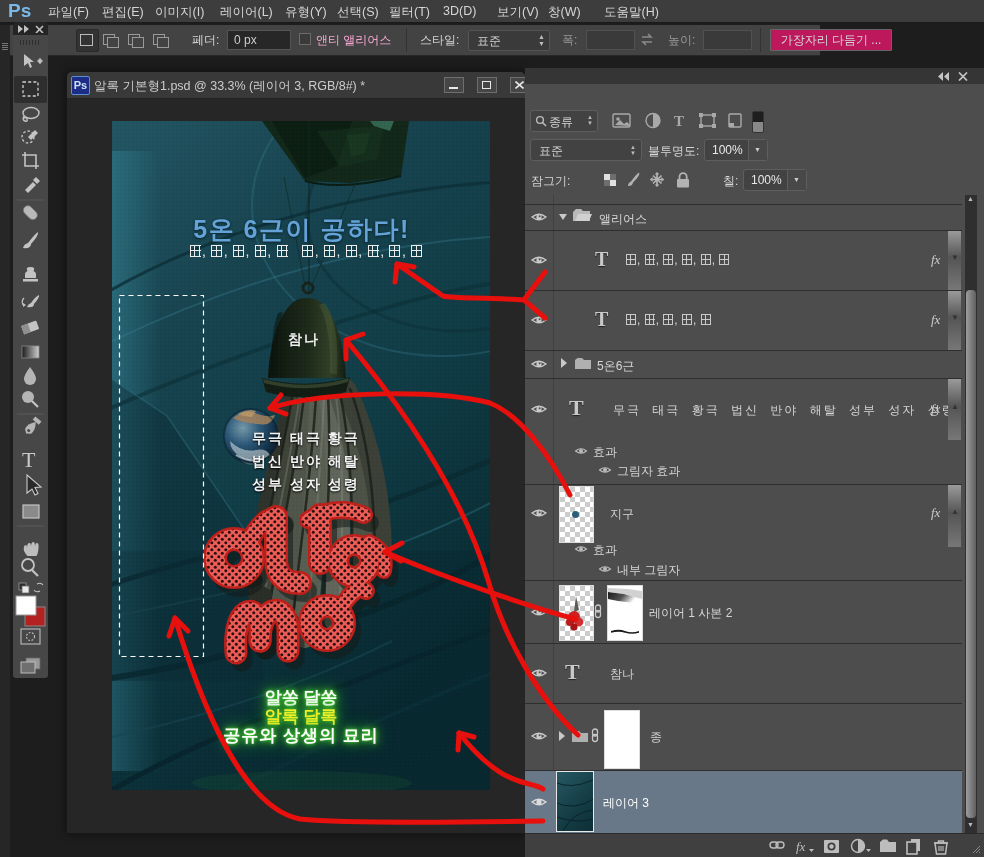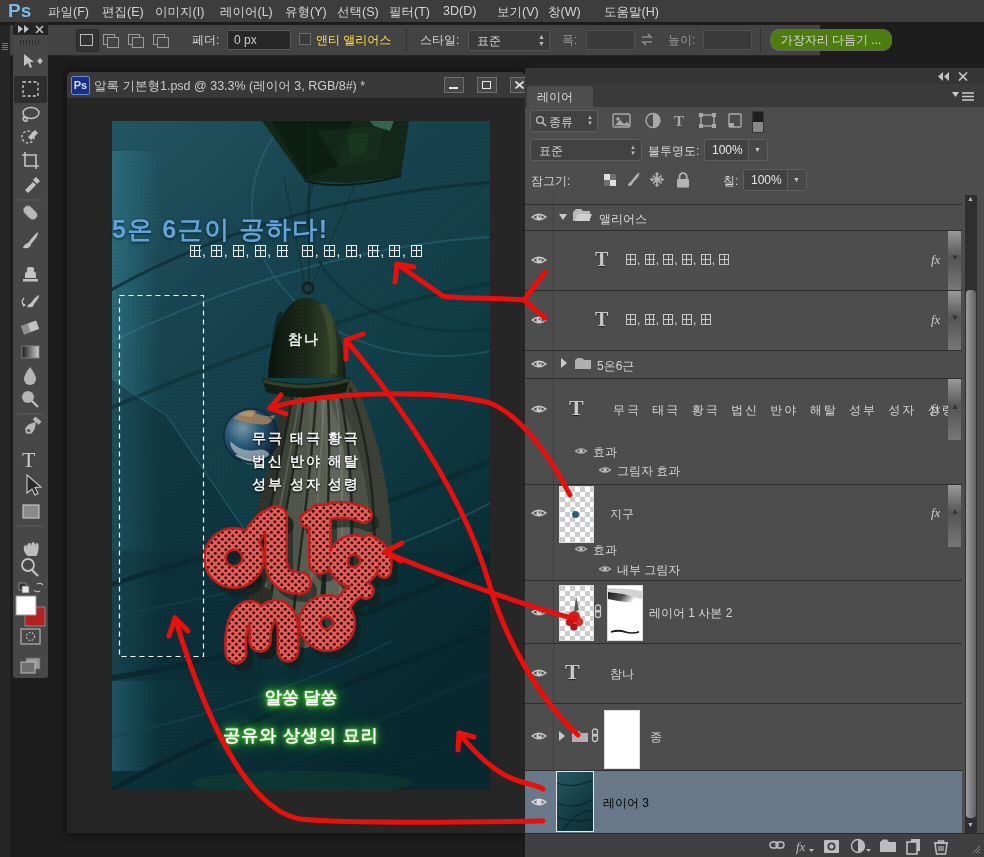--- a/index.html
+++ b/index.html
@@ -46,36 +46,36 @@
   <div class="abs" style="left:99px;top:12px;width:10px;height:9px;border:1px solid #999;background:#434343"></div>
   <div class="abs" style="left:120px;top:9px;width:10px;height:9px;border:1px solid #999"></div>
   <div class="abs" style="left:124px;top:12px;width:10px;height:9px;border:1px solid #999;background:#434343"></div>
   <div class="abs" style="left:145px;top:9px;width:10px;height:9px;border:1px solid #999"></div>
   <div class="abs" style="left:149px;top:12px;width:10px;height:9px;border:1px solid #999;background:#434343"></div>
   <span class="txt abs" style="left:184px;top:7px">페더:</span>
   <div class="abs" style="left:219px;top:5px;width:62px;height:18px;background:#272727;border:1px solid #555">
       <span class="txt abs" style="left:6px;top:2px;color:#ccc">0 px</span>
     </div>
   <div class="abs" style="left:291px;top:8px;width:10px;height:10px;border:1px solid #6b6b6b;background:#3a3a3a"></div>
-  <span class="txt abs" style="left:308px;top:7px;color:#fde047">앤티 앨리어스</span>
+  <span class="txt abs" style="left:308px;top:7px;color:#f9a8d4">앤티 앨리어스</span>
   <div class="abs" style="left:398px;top:3px;width:1px;height:24px;background:#333"></div>
   <span class="txt abs" style="left:412px;top:7px">스타일:</span>
   <div class="abs" style="left:460px;top:5px;width:80px;height:19px;background:#3a3a3a;border:1px solid #555;border-radius:2px">
      <span class="txt abs" style="left:8px;top:2px">표준</span>
      <span class="abs" style="right:4px;top:2px;color:#bbb;font-size:7px;line-height:7px">▲<br>▼</span>
   </div>
   <span class="txt abs" style="left:554px;top:7px;color:#9a9a9a">폭:</span>
   <div class="abs" style="left:578px;top:5px;width:47px;height:18px;background:#3a3a3a;border:1px solid #515151"></div>
   <svg class="abs" style="left:630px;top:8px" width="18" height="13" viewBox="0 0 18 13">
       <path d="M4 4 h9 l-3-3 M14 9 H5 l3 3" fill="none" stroke="#8a8a8a" stroke-width="1.6"></path>
     </svg>
   <span class="txt abs" style="left:660px;top:7px;color:#9a9a9a">높이:</span>
   <div class="abs" style="left:695px;top:5px;width:47px;height:18px;background:#3a3a3a;border:1px solid #515151"></div>
   <div class="abs" style="left:752px;top:3px;width:1px;height:24px;background:#333"></div>
-  <div class="abs" style="left:762px;top:4px;width:120px;height:20px;background:#4d7c0f;border:1px solid #666;border-radius:9px;text-align:center"><span class="txt" style="line-height:20px">가장자리 다듬기 ...</span></div>
+  <div class="abs" style="left:762px;top:4px;width:120px;height:20px;background:#be185d;border:1px solid #666;border-radius:1px;text-align:center"><span class="txt" style="line-height:20px">가장자리 다듬기 ...</span></div>
 </div>
 
 <div class="abs" style="left:0;top:25px;width:10px;height:832px;background:#262626"></div>
 <div class="abs" style="left:2px;top:42px;width:6px;height:8px;background:repeating-linear-gradient(#262626 0 1px,#777 1px 2px)"></div>
 
 <div class="abs" style="left:13px;top:22px;width:35px;height:13px;background:#252525;border-radius:4px 4px 0 0;color:#bbb">
   <svg class="abs" style="left:5px;top:3px" width="26" height="8" viewBox="0 0 26 8">
       <g fill="#c0c0c0">
         <path d="M0 4 L5 0 V8 Z" transform="rotate(180 2.5 4)"></path>
         <path d="M6 4 L11 0 V8 Z" transform="rotate(180 8.5 4)"></path>
@@ -358,56 +358,46 @@
         <circle cx="215" cy="502" r="17" stroke-width="19"></circle>
         <path d="M228 489 C238 470 250 464 254 470" stroke-width="13"></path>
       </g>
 
       <ellipse cx="190" cy="662" rx="110" ry="12" fill="#2f8f2f" opacity="0.12"></ellipse>
       <rect width="378" height="669" fill="url(#ht)" opacity="0.5"></rect>
 
       <rect x="7.5" y="174.5" width="84" height="361" fill="none" stroke="#ffffff" stroke-width="1.2" stroke-dasharray="5 4"></rect>
     </svg>
 
-    <div class="abs" style="left:0;top:92px;width:379px;text-align:left;color:#64a2d8;font-size:25px;font-weight:bold;letter-spacing:1.5px;text-shadow:0 1px 3px #06222a">5온 6근이 공하다!</div>
+    <div class="abs" style="left:0;top:92px;width:379px;text-align:center;color:#64a2d8;font-size:25px;font-weight:bold;letter-spacing:1.5px;text-shadow:0 1px 3px #06222a">5온 6근이 공하다!</div>
     <div class="abs" style="left:76px;top:122px;width:240px;color:#e8e8e8;font-size:14px;white-space:nowrap" id="hanziline"><i class="cjk"></i>, <i class="cjk"></i>, <i class="cjk"></i>, <i class="cjk"></i>, <i class="cjk"></i>&nbsp;&nbsp;&nbsp;<i class="cjk"></i>, <i class="cjk"></i>, <i class="cjk"></i>, <i class="cjk"></i>, <i class="cjk"></i>, <i class="cjk"></i></div>
     <div class="abs" style="left:176px;top:210px;color:#efefef;font-size:14px;font-weight:bold;letter-spacing:2px">참나</div>
     <div class="abs" style="left:0;top:565px;width:378px;text-align:center;color:#fdfdfd;font-size:17px;font-weight:bold;text-shadow:0 0 5px #46c832,0 0 10px #46c832,0 0 18px #3db52c,0 0 2px #46c832">알쏭 달쏭</div>
     <div class="abs" style="left:140px;top:306px;width:104px;color:#f2f2f2;font-size:14px;font-weight:bold;line-height:23px;letter-spacing:2px;text-shadow:0 1px 2px #000;white-space:nowrap">무극 태극 황극<br>법신 반야 해탈<br>성부 성자 성령</div>
+    <div class="abs" style="left:0;top:584px;width:378px;text-align:center;color:#f0ee28;font-size:17px;font-weight:bold;text-shadow:0 0 5px #46c832,0 0 10px #46c832,0 0 18px #3db52c">알록 달록</div>
     <div class="abs" style="left:0;top:603px;width:378px;text-align:center;color:#fdfdfd;font-size:17px;font-weight:bold;letter-spacing:1px;text-shadow:0 0 5px #46c832,0 0 10px #46c832,0 0 18px #3db52c,0 0 2px #46c832">공유와 상생의 묘리</div>
   </div>
 
 </div>
 
 <div class="abs" id="layers" style="left:525px;top:68px;width:459px;height:789px;background:#4d4d4d">
 
   <div class="abs" style="left:0;top:0;width:459px;height:16px;background:#353535">
     <svg class="abs" style="right:16px;top:4px" width="30" height="9" viewBox="0 0 30 9">
         <g fill="#c5c5c5">
           <path d="M5 0 L0 4.5 L5 9 Z"></path>
           <path d="M11 0 L6 4.5 L11 9 Z"></path>
         </g>
         <g stroke="#c5c5c5" stroke-width="1.7">
           <line x1="21" y1="0.5" x2="29" y2="8.5"></line>
           <line x1="29" y1="0.5" x2="21" y2="8.5"></line>
         </g>
       </svg>
   </div>
 
-  <div class="abs" style="left:0;top:16px;width:459px;height:23px;background:#3a3a3a">
-    <div class="abs" style="left:2px;top:2px;width:66px;height:21px;background:#4d4d4d;border-radius:3px 3px 0 0"><span class="txt" style="margin-left:10px;line-height:22px">레이어</span></div>
-    <svg class="abs" style="right:10px;top:8px" width="22" height="9" viewBox="0 0 22 9">
-        <path d="M0 0 L7 0 L3.5 5 Z" fill="#ccc"></path>
-        <g stroke="#ccc" stroke-width="1.5">
-          <line x1="10" y1="1" x2="22" y2="1"></line>
-          <line x1="10" y1="4.5" x2="22" y2="4.5"></line>
-          <line x1="10" y1="8" x2="22" y2="8"></line>
-        </g>
-      </svg>
-  </div>
 
   <div class="abs" style="left:0;top:39px;width:459px;height:29px;background:#4d4d4d;border-bottom:4px solid #fca5a5">
     <div class="abs" style="left:5px;top:3px;width:66px;height:20px;background:#424242;border:1px solid #5e5e5e;border-radius:3px">
       <svg class="abs" style="left:4px;top:4px" width="12" height="12" viewBox="0 0 12 12">
           <circle cx="5" cy="5" r="3.4" fill="none" stroke="#bbb" stroke-width="1.4"></circle>
           <line x1="7.5" y1="7.5" x2="11" y2="11" stroke="#bbb" stroke-width="1.6"></line>
         </svg>
       <span class="txt abs" style="left:18px;top:3px">종류</span>
       <span class="abs" style="right:4px;top:3px;color:#bbb;font-size:6px;line-height:6px">▲<br>▼</span>
     </div>
@@ -599,21 +589,21 @@
           <circle cx="14" cy="9" r="2.6" fill="#dcdcdc"></circle>
         </svg>
       <div class="abs" style="left:31px;top:0px;width:36px;height:59px;border:1px solid #e8e8e8;background:linear-gradient(135deg,#275863,#143c44 60%,#0e2f36)">
         <svg width="36" height="59" viewBox="0 0 36 59" fill="none" stroke="#0a242a" stroke-width="1">
             <path d="M-3 10 Q14 18 36 8"></path>
             <path d="M-3 30 Q18 40 38 26"></path>
             <path d="M6 59 Q16 40 36 38"></path>
             <path d="M0 45 Q20 52 36 47"></path>
           </svg>
       </div>
-      <span class="txt abs" style="left:78px;top:24px;color:#000000">레이어 3</span>
+      <span class="txt abs" style="left:78px;top:24px;color:#ffffff">레이어 3</span>
     </div>
   </div>
 
   <div class="abs" style="left:437px;top:127px;width:22px;height:638px;background:#4d4d4d"></div>
   <div class="abs" style="left:440px;top:127px;width:12px;height:638px;background:#2f2f2f"></div>
   <span class="abs" style="left:442px;top:127px;color:#bbb;font-size:7px">▲</span>
   <span class="abs" style="left:442px;top:753px;color:#bbb;font-size:7px">▼</span>
   <div class="abs" style="left:441px;top:222px;width:10px;height:528px;background:linear-gradient(90deg,#9d9d9d,#5f5f5f);border-radius:4px"></div>
 
   <div class="abs" style="left:0;top:765px;width:459px;height:24px;background:#404040;border-top:1px solid #2b2b2b">

